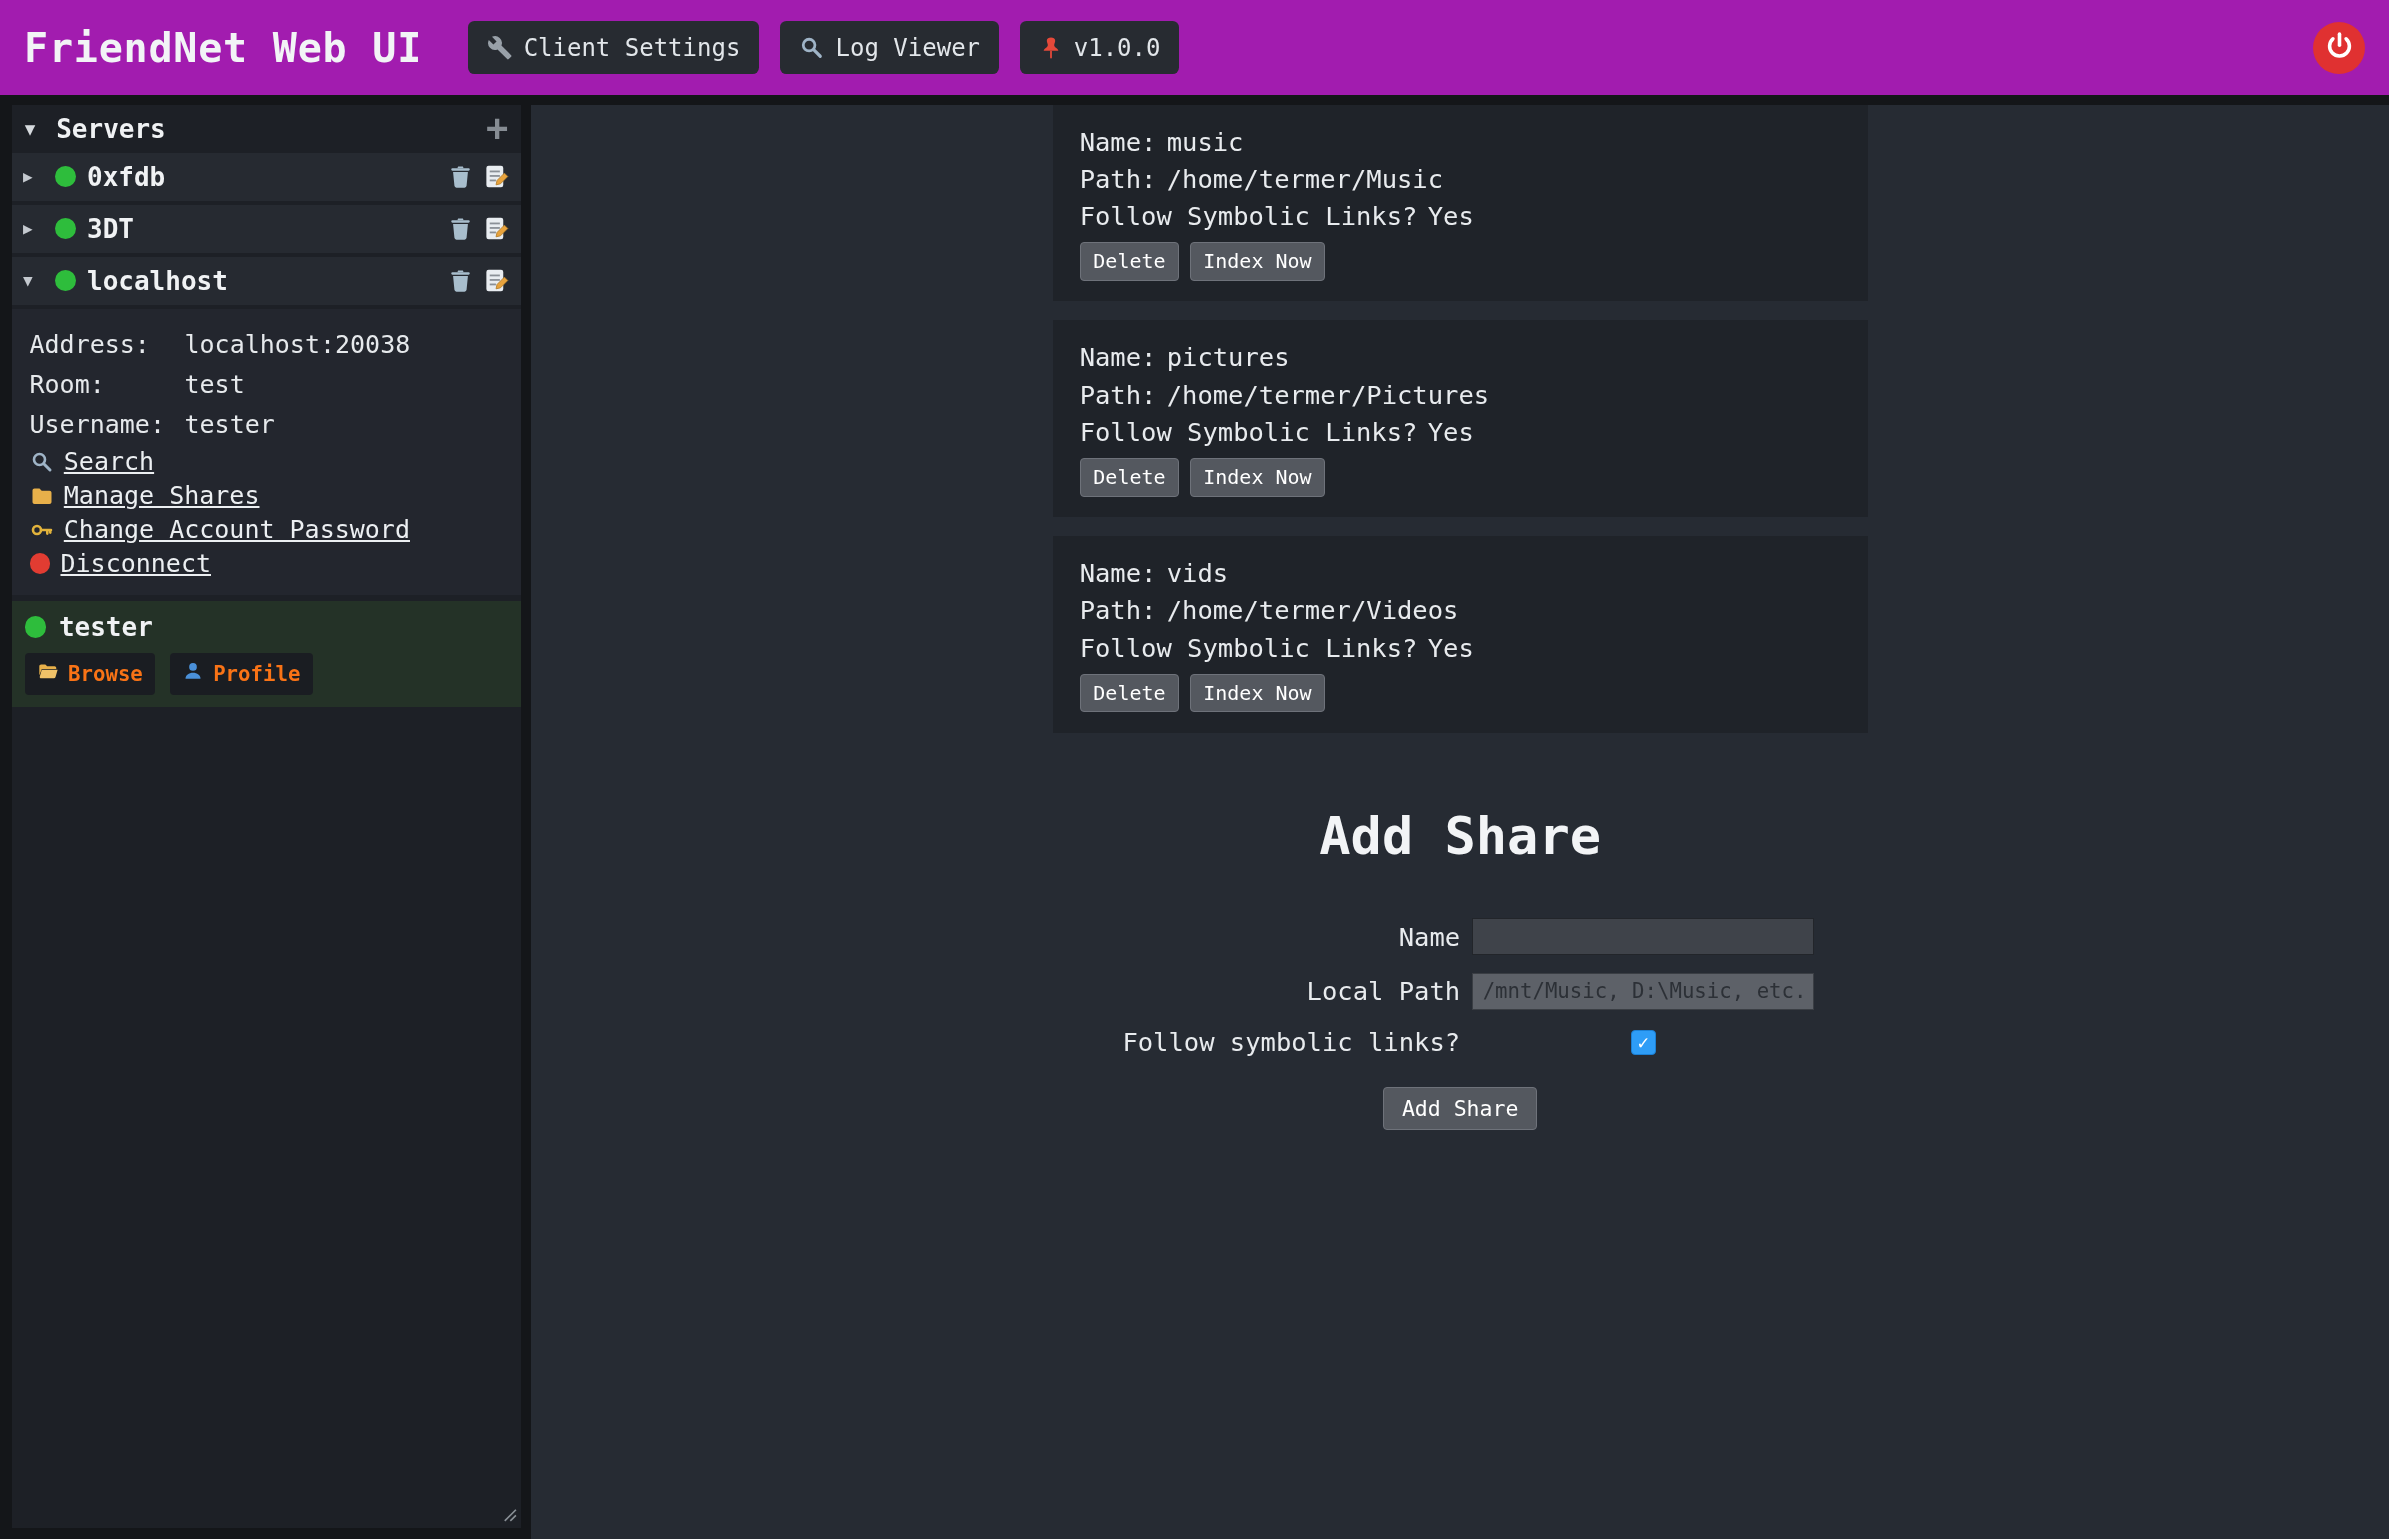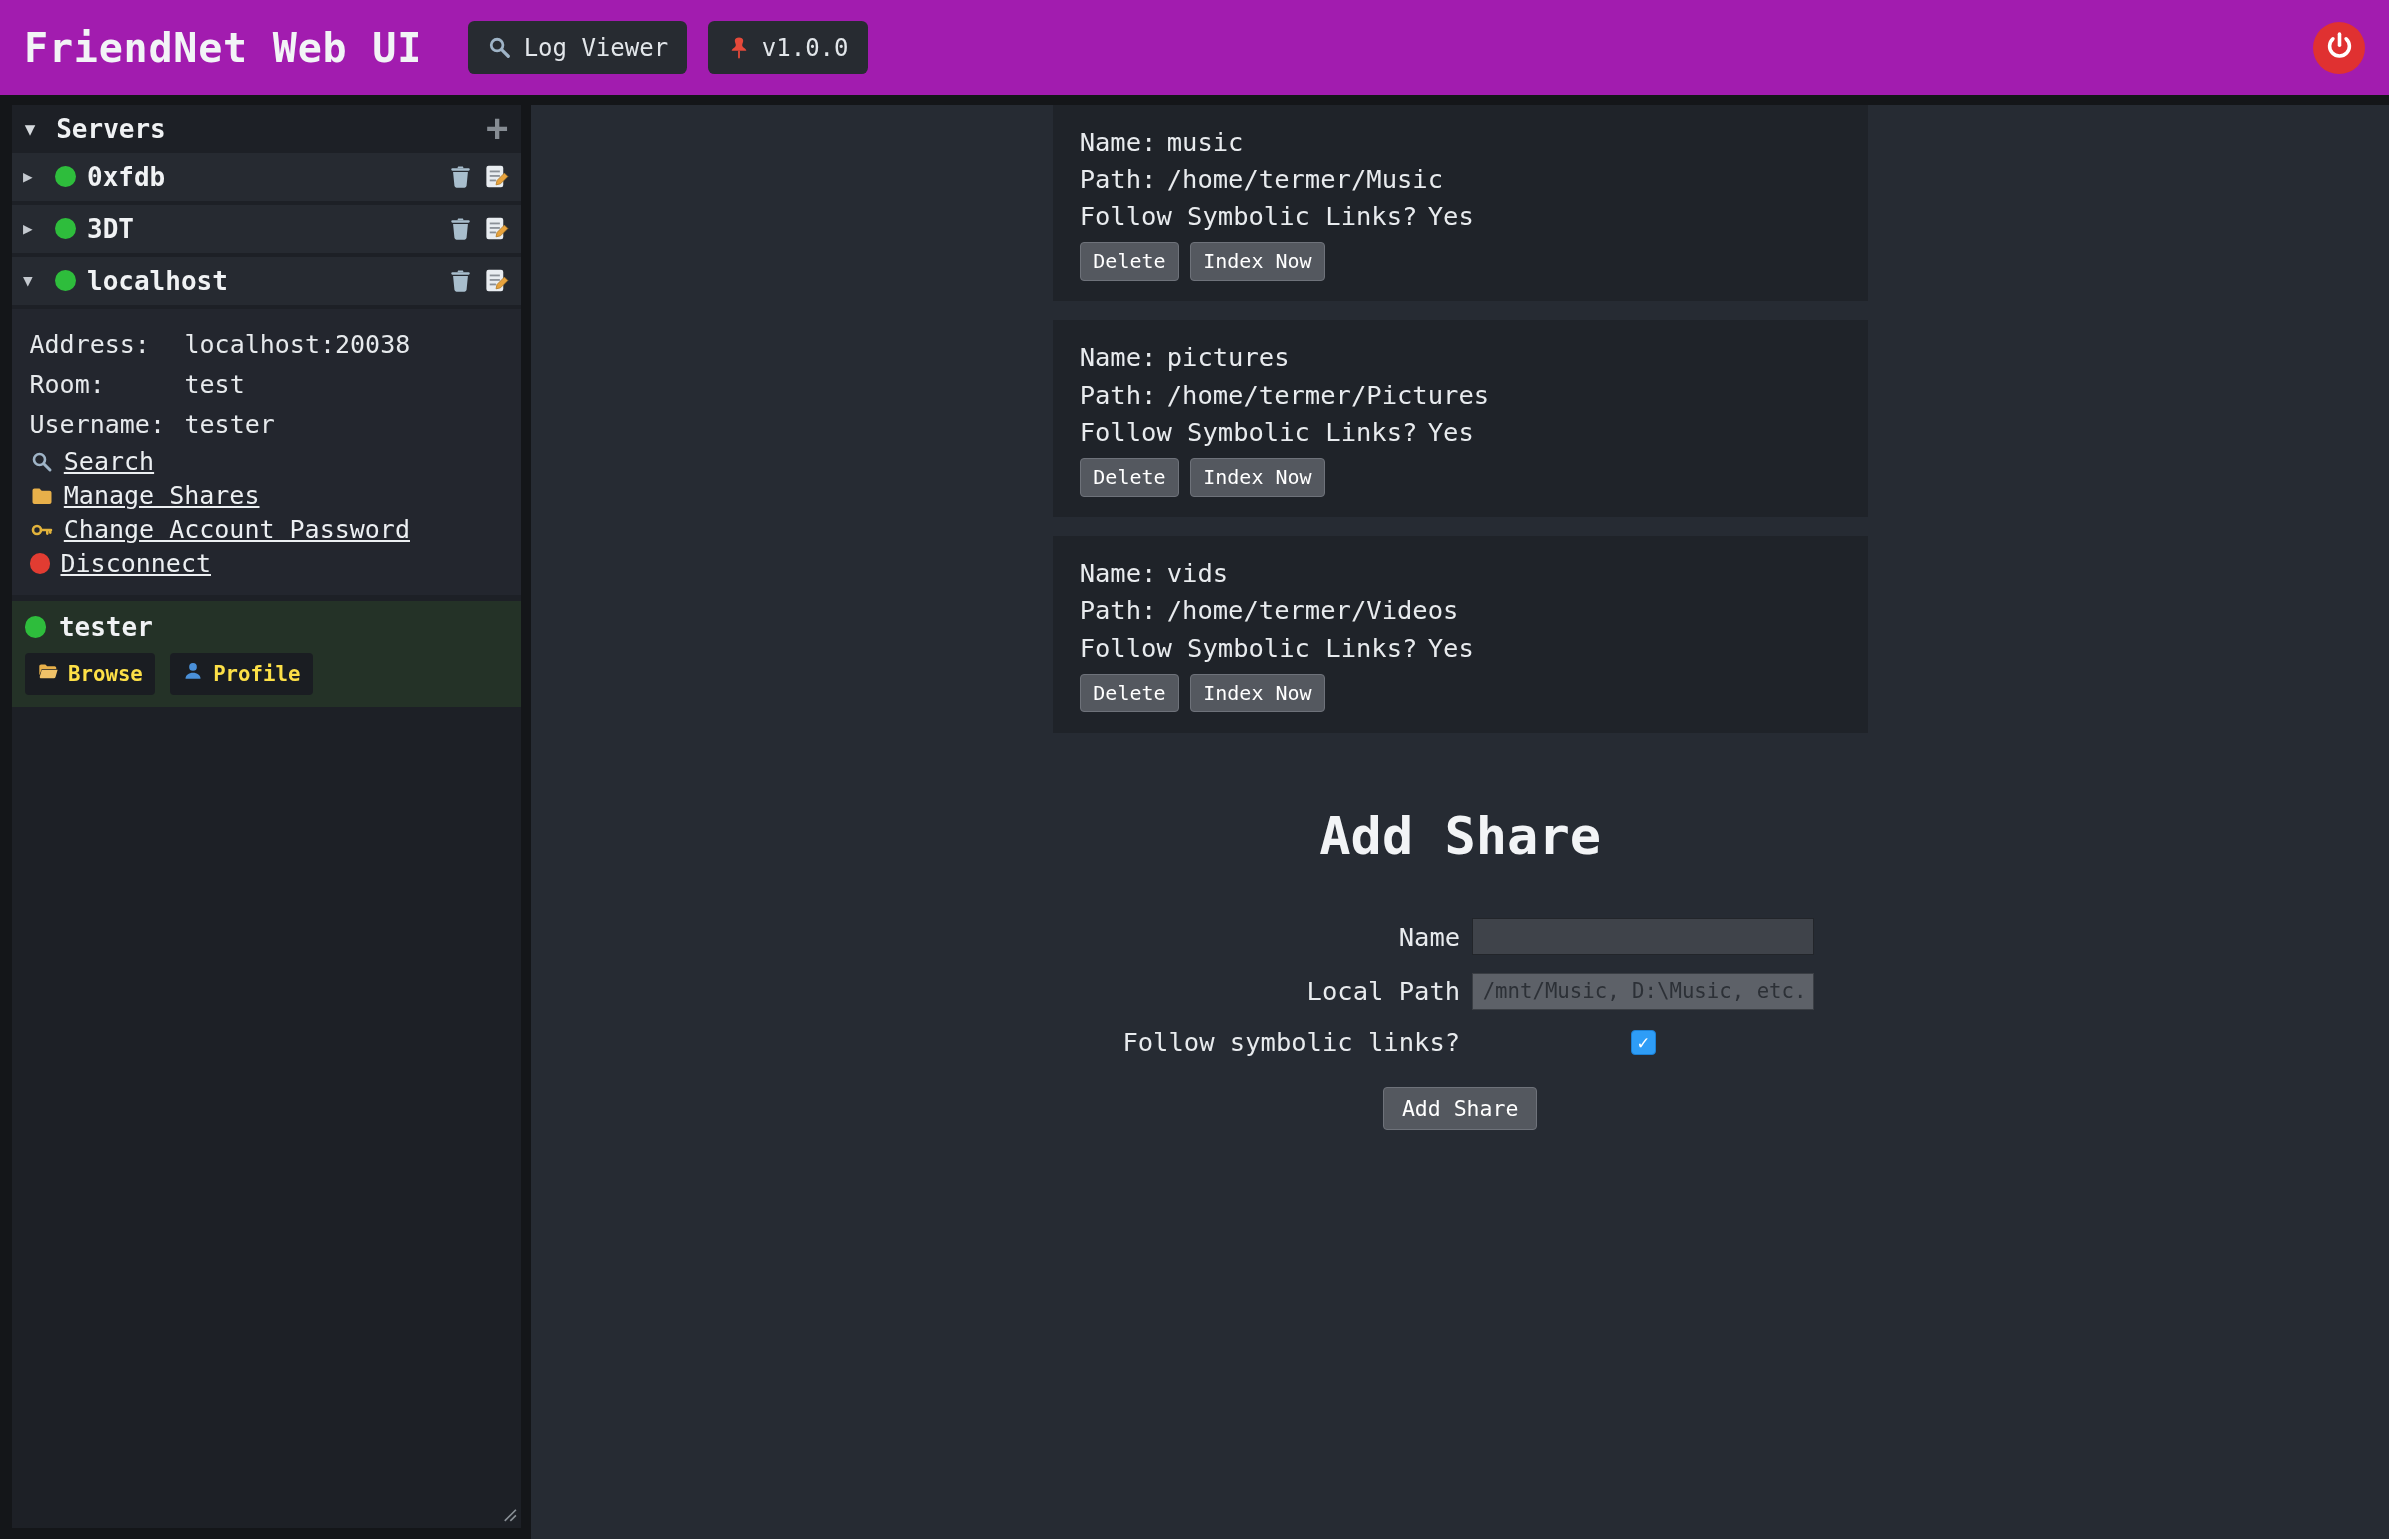--- a/index.html
+++ b/index.html
@@ -60,21 +60,21 @@
   .side-link { display:flex; align-items:center; gap:10.3px; line-height:34px; font-size:25px; cursor:pointer; }
   .side-link .lbl { text-decoration:underline; color:#eceff2; }
   .side-link svg { flex:none; display:block; }
 
   .user-block { margin-top:6.4px; background:#243227; padding:11px 12.7px 12.7px; }
   .user-name-row { display:flex; align-items:center; gap:12.7px; font-size:26px; font-weight:bold; color:#f0f2f4; }
   .user-btn-row { display:flex; gap:14.3px; margin-top:11px; }
   .ub-btn {
     display:flex; align-items:center; gap:8.7px;
     background:#1a1d22; border:none; border-radius:4px;
-    color:#fde047; font-family:inherit; font-size:20.7px; font-weight:bold;
+    color:#f97316; font-family:inherit; font-size:20.7px; font-weight:bold;
     padding:7.2px 12.7px; cursor:pointer;
   }
   .resize-handle { position:absolute; right:3.2px; bottom:2.4px; cursor:nwse-resize; }
 
   
   .main { flex:1; background:#262b33; height:1435px; overflow:hidden; }
   .main h1 { text-align:center; font-size:52px; font-weight:bold; color:#f2f4f6; margin:43px 0 40px; }
   .share-card {
     width:815px; margin:0 auto 19px; background:#1f2329;
     padding:22px 27px 20.7px; font-size:25.5px;
@@ -105,20 +105,28 @@
     color:#ffffff; font-size:19px; font-weight:bold; cursor:pointer;
   }
   .submit-btn { display:block; margin:30px auto 0; font-size:21.5px; padding:8px 17.5px; }
 </style>
 </head>
 <body>
 
 <div class="topbar">
   <div class="app-title">FriendNet Web UI</div>
 
+  <button class="tb-btn">
+    <span>
+      <svg width="25.5" height="25.5" viewBox="0 0 24 24">
+          <path fill="#98a0a8" d="M22.7 19l-9.1-9.1a6.5 6.5 0 0 0-8.9-8.2L9 6 6 9 1.7 4.7a6.5 6.5 0 0 0 8.2 8.9l9.1 9.1c.4.4 1 .4 1.4 0l2.3-2.3c.4-.4.4-1 0-1.4z"></path>
+        </svg>
+    </span>
+    <span>Client Settings</span>
+  </button>
 
   <button class="tb-btn">
     <span>
       <svg width="25.5" height="25.5" viewBox="0 0 24 24">
           <circle cx="9.5" cy="9.5" r="5.5" fill="none" stroke="#9fb4c7" stroke-width="2.6"></circle>
           <line x1="14" y1="14" x2="20" y2="20" stroke="#9fb4c7" stroke-width="3" stroke-linecap="round"></line>
         </svg>
     </span>
     <span>Log Viewer</span>
   </button>

